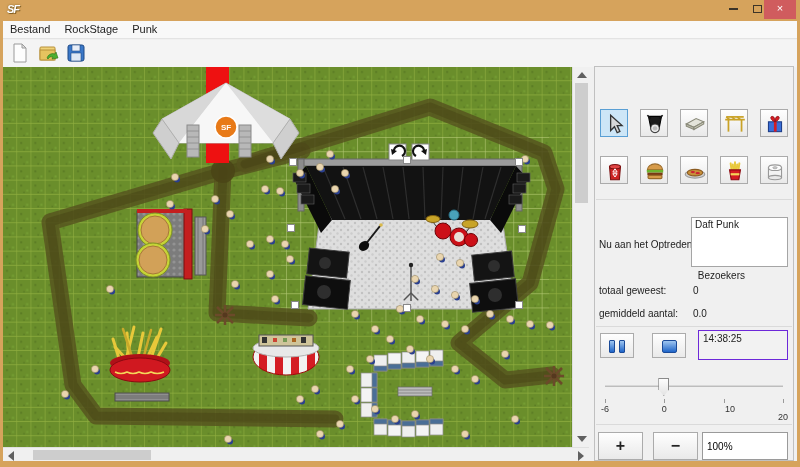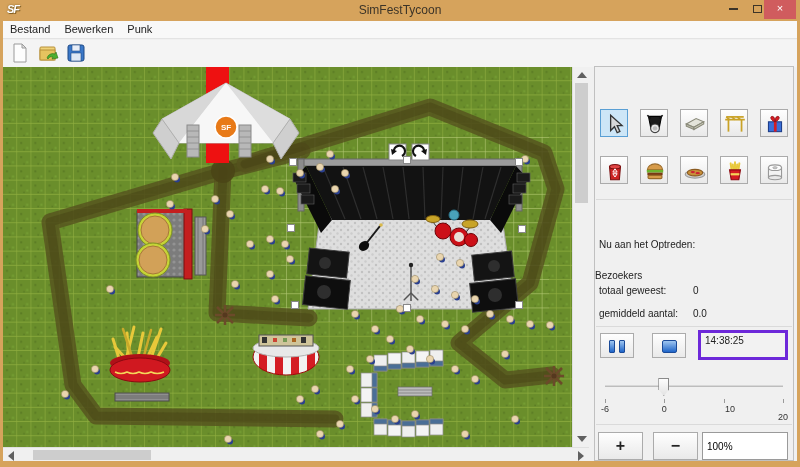--- a/index.html
+++ b/index.html
@@ -34,55 +34,54 @@
   .panel { position:absolute; left:591px; top:45px; width:200px; height:395px; background:#f0f0f0; border:1px solid #c0c0c0; font-size:11px; color:#222;}
   .btn { background:linear-gradient(#fefefe,#e9e9e9); border:1px solid #ababab; }
   .agenda { position:absolute; left:3px; top:2px; width:192px; height:29px; text-align:center; line-height:27px; font-size:11px;}
   .agenda svg { vertical-align:middle; margin-right:10px; }
   .tool { position:absolute; width:28px; height:28px; }
   .tool.selected { background:#cde6f7; border-color:#5a9fd4; }
   .tool svg { position:absolute; left:2px; top:2px; }
   .stage-input { position:absolute; left:2px; top:139px; width:190px; height:17px; border:1px solid #9a9a9a; font-size:10px; padding:1px 3px; font-family:"Liberation Sans",sans-serif;}
   .now-label { position:absolute; left:4px; top:172px; font-size:10px; }
   .now-list { position:absolute; left:96px; top:150px; width:97px; height:50px; background:#fff; border:1px solid #a5a5a5; font-size:10px; padding:1px 3px;}
-  .bezoekers { position:absolute; left:0; top:203px; width:150px; text-align:left; font-size:10px;}
+  .bezoekers { position:absolute; left:0; top:203px; width:150px; text-align:right; font-size:10px;}
   .stat-label { position:absolute; left:4px; font-size:10px;}
   .stat-value { position:absolute; left:98px; font-size:10px;}
   .sep { position:absolute; left:1px; width:196px; height:1px; background:#dadada; }
   .tr-btn { position:absolute; top:266px; width:34px; height:25px; }
   .pause-bars i { display:inline-block; width:6px; height:13px; margin:6px 2px 0 2px; background:linear-gradient(#9fc6f0,#1e64c8); border:1px solid #1a4a98; border-radius:1px;}
   .stop-sq { display:inline-block; width:15px; height:13px; margin-top:6px; background:linear-gradient(#9fc6f0,#1e64c8); border:1px solid #1a4a98; border-radius:2px;}
-  .timebox { position:absolute; left:103px; top:263px; width:90px; height:30px; background:#f2f2f2; border:3px solid #6d28d9; font-size:10px; padding:2px 4px;}
+  .timebox { position:absolute; left:103px; top:263px; width:90px; height:30px; background:#f2f2f2; border:1px solid #6d28d9; font-size:10px; padding:2px 4px;}
   .slider { position:absolute; left:10px; top:310px; width:178px; height:40px;}
   .slider .track { position:absolute; left:0; right:0; top:8px; height:2px; background:#d8d8d8; border-bottom:1px solid #bdbdbd;}
   .slider .thumb { position:absolute; top:1px; width:11px; height:18px; background:linear-gradient(#fdfdfd,#e3e3e3); border:1px solid #8a8a8a;
                    clip-path:polygon(0 0,100% 0,100% 62%,50% 100%,0 62%); margin-left:-6px;}
   .slider .tick { position:absolute; top:22px; width:1px; height:4px; background:#9a9a9a;}
   .slider .tlabel { position:absolute; top:27px; font-size:9px; color:#333; transform:translateX(-50%);}
   .zoom-btn { position:absolute; top:365px; width:45px; height:28px; font-size:16px; font-weight:bold; text-align:center; line-height:26px;}
   .zoombox { position:absolute; left:107px; top:365px; width:86px; height:28px; border:1px solid #9a9a9a; background:#fff; font-size:10px; padding:7px 4px; font-family:"Liberation Sans",sans-serif;}
   svg text { font-family:"Liberation Sans",sans-serif; }
 </style>
 </head>
 <body>
 
 <div class="window">
 
   <div class="titlebar">
     <span class="app-logo">SF</span>
-    <div class="win-title">SimFestTycoon</div>
     <div class="winbtn btn-min"><span class="bar"></span></div>
     <div class="winbtn btn-max"><span class="box"></span></div>
     <div class="winbtn btn-close">×</div>
   </div>
 
   <div class="client">
 
     <div class="menubar">
-      <span>Bestand</span><span>Bewerken</span><span>Punk</span>
+      <span>Bestand</span><span>RockStage</span><span>Punk</span>
     </div>
 
     <div class="toolbar">
       <span class="tbtn" style="left:6px">
         <svg width="22" height="22" viewBox="0 0 22 22">
           <polygon points="5,2 13,2 17,6 17,20 5,20" fill="#fdfdfd" stroke="#9a9a9a"></polygon>
           <polygon points="13,2 13,6 17,6" fill="#e0e0e0" stroke="#9a9a9a"></polygon>
           </svg>
       </span>
       <span class="tbtn" style="left:34px">
@@ -681,20 +680,23 @@
           <rect x="5" y="8" width="12" height="9" fill="#f2f2f2" stroke="#999"></rect>
           <ellipse cx="11" cy="17" rx="6" ry="2" fill="#e8e8e8" stroke="#999"></ellipse>
           <ellipse cx="11" cy="8" rx="6" ry="2.6" fill="#fdfdfd" stroke="#999"></ellipse>
           <ellipse cx="11" cy="8" rx="2" ry="1" fill="#c8c8c8" stroke="#999" stroke-width="0.6"></ellipse>
           </svg>
       </div>
 
       <div class="sep" style="top:132px"></div>
 
       <div class="now-label">Nu aan het Optreden:</div>
+      <div class="now-list">
+        <div>Daft Punk</div>
+      </div>
 
       <div class="bezoekers">Bezoekers</div>
       <div class="stat-label" style="top:218px">totaal geweest:</div>
       <div class="stat-value" style="top:218px">0</div>
       <div class="stat-label" style="top:241px">gemiddeld aantal:</div>
       <div class="stat-value" style="top:241px">0.0</div>
 
       <div class="sep" style="top:259px"></div>
 
       <div class="tr-btn btn pause-bars" style="left:5px;text-align:center"><i></i><i></i></div>

